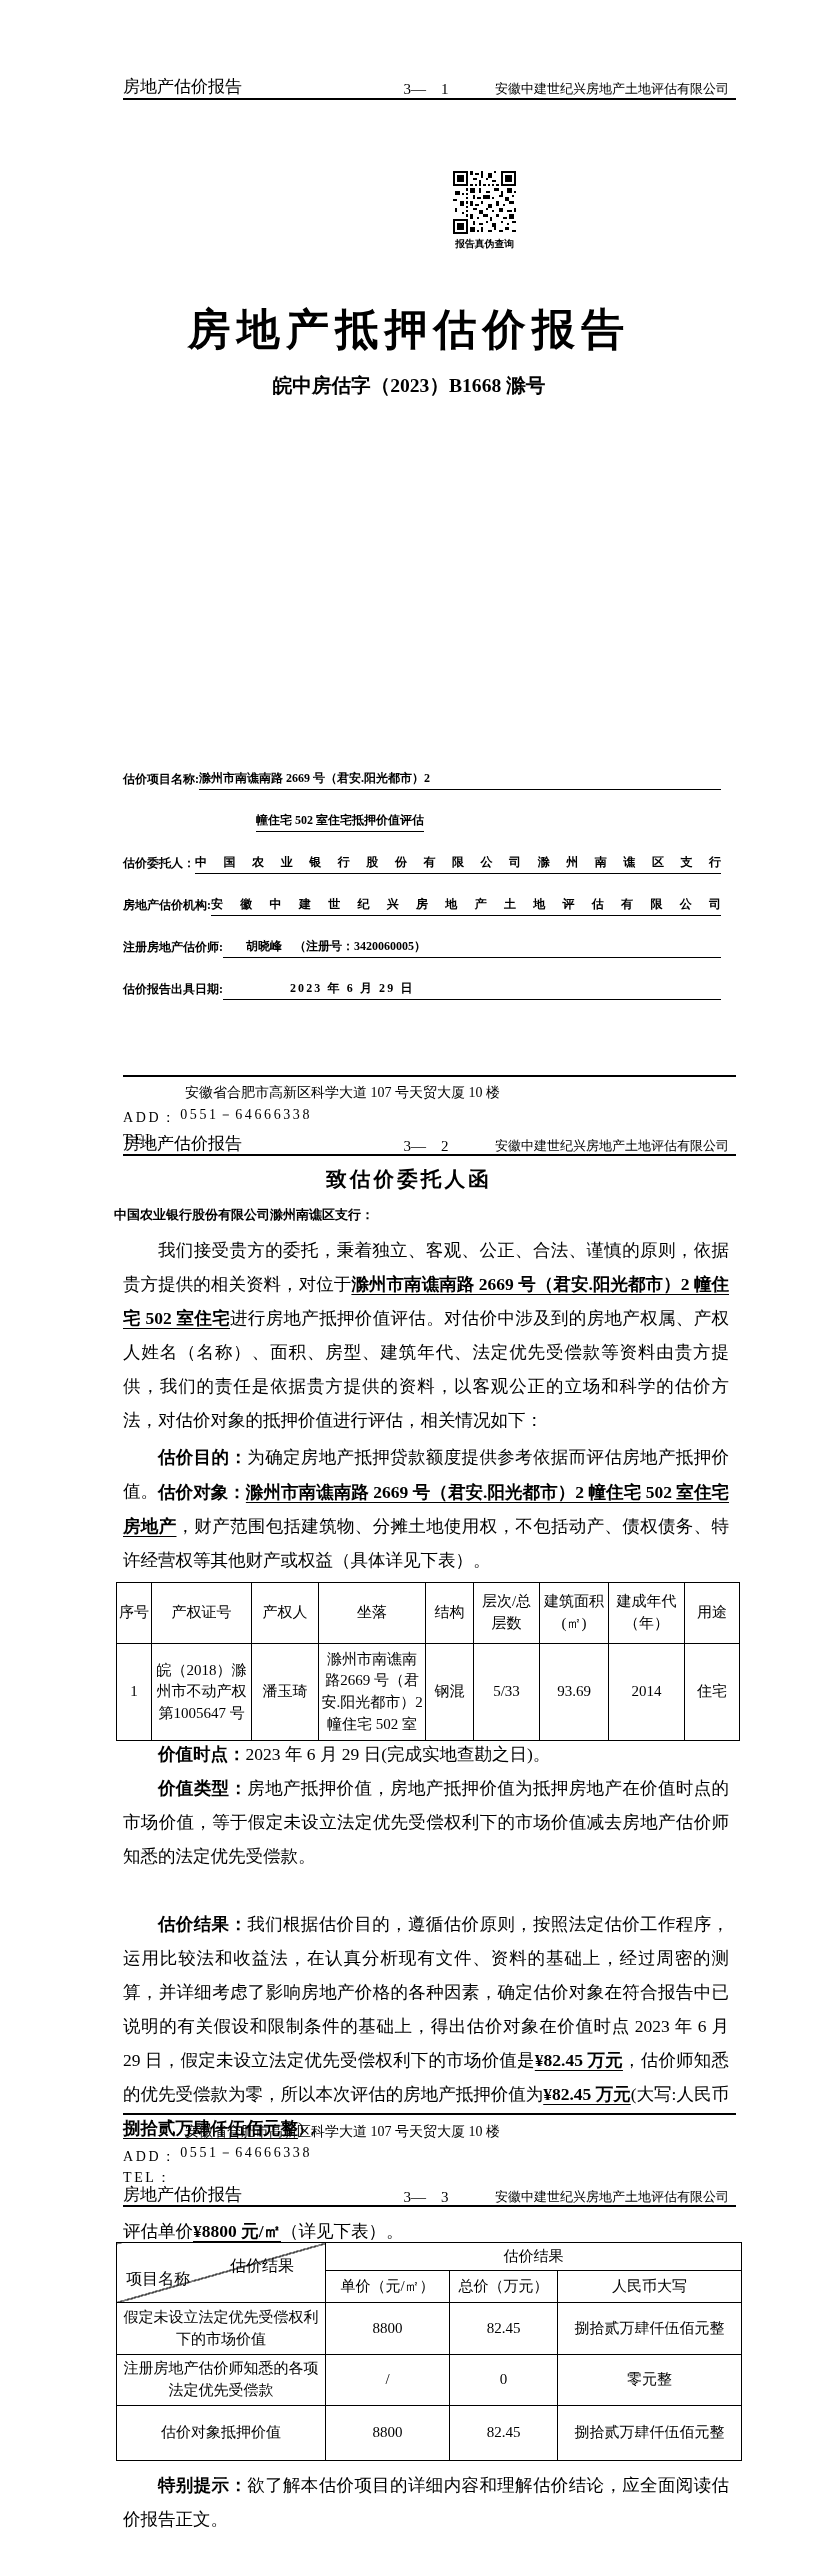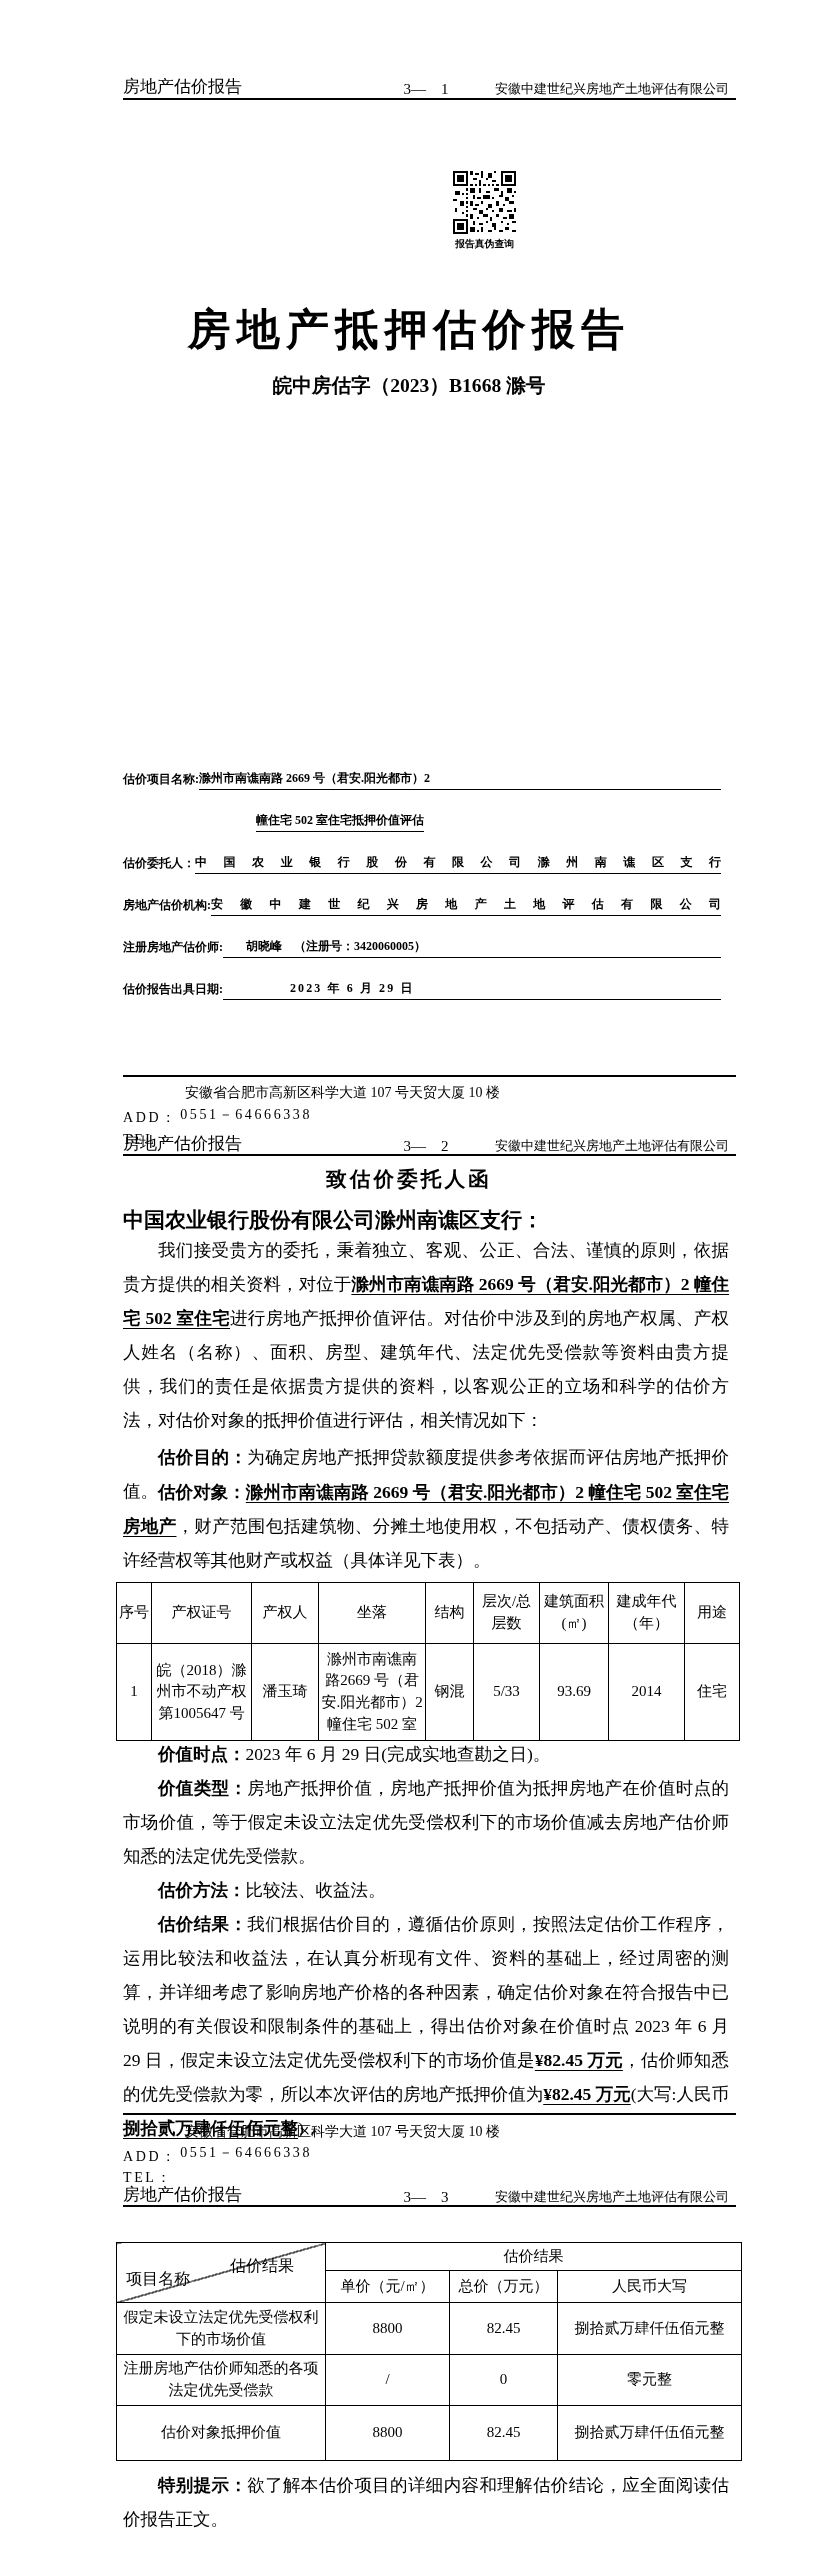--- a/index.html
+++ b/index.html
@@ -30,21 +30,21 @@
   .info-label{white-space:pre;padding-bottom:2.1px;}
   .info-value{flex:1;border-bottom:1.5px solid #000;padding-bottom:2.1px;white-space:nowrap;}
   .info-value.just{text-align:justify;text-align-last:justify;}
   .info-value.pad{padding-left:23px;}
   .info-value.padbig{padding-left:67px;letter-spacing:2.1px;}
   .info-spacer1{width:133px;}
   .info-spacer2{width:161px;}
   .info-value-short{display:inline-block;border-bottom:1.5px solid #000;padding-bottom:2.1px;}
   
   .lt-title{left:0;width:818px;text-align:center;font-size:20.6px;font-weight:bold;letter-spacing:3.1px;}
-  .salut{left:123px;width:606px;font-size:21px;font-weight:bold;}
+  .salut{left:114px;width:606px;font-size:13px;font-weight:bold;}
   .para{left:123px;width:606px;font-size:17.5px;line-height:34px;text-align:justify;}
   .ind{text-indent:35px;}
   .blab{font-weight:bold;}
   .u{font-weight:bold;text-decoration:underline;text-underline-offset:3.6px;text-decoration-thickness:1px;}
   
   table{border-collapse:collapse;table-layout:fixed;}
   .tbl{border:1.5px solid #000;}
   .tbl td,.tbl th{border:0.5px solid #000;text-align:center;vertical-align:middle;font-weight:normal;font-size:15px;line-height:21.6px;padding:1px 1px;}
   .t1 th{height:58px;}
   .t1 .drow td{height:94px;}
@@ -266,23 +266,20 @@
     </tr>
   </tbody>
     </table>
 
   <div class="abs para ind" style="top:1737px;">
     <span class="blab">价值时点：</span><span>2023 年 6 月 29 日(完成实地查勘之日)。</span>
   </div>
   <div class="abs para ind" style="top:1771px;">
     <span class="blab">价值类型：</span><span>房地产抵押价值，房地产抵押价值为抵押房地产在价值时点的市场价值，等于假定未设立法定优先受偿权利下的市场价值减去房地产估价师知悉的法定优先受偿款。</span>
   </div>
-  <div class="abs para ind" style="top:1873px;">
-    <span class="blab">估价方法：</span><span>比较法、收益法。</span>
-  </div>
   <div class="abs para ind" style="top:1907px;">
     <span class="blab">估价结果：</span><span>我们根据估价目的，遵循估价原则，按照法定估价工作程序，运用比较法和收益法，在认真分析现有文件、资料的基础上，经过周密的测算，并详细考虑了影响房地产价格的各种因素，确定估价对象在符合报告中已说明的有关假设和限制条件的基础上，得出估价对象在价值时点 2023 年 6 月 29 日，假定未设立法定优先受偿权利下的市场价值是</span><span class="u">¥82.45 万元</span><span>，估价师知悉的优先受偿款为零，所以本次评估的房地产抵押价值为</span><span class="u">¥82.45 万元</span><span>(大写:人民币</span><span class="u">捌拾贰万肆仟伍佰元整</span><span>)，</span>
   </div>
 
   <div class="abs hrule" style="top:2113px;"></div>
   <div class="abs ftline" style="top:2123px;">
     <span class="ft-label">ADD：</span>
     <span class="ft-val">安徽省合肥市高新区科学大道 107 号天贸大厦 10 楼</span>
   </div>
   <div class="abs ftline" style="top:2144px;">
@@ -290,20 +287,23 @@
     <span class="ft-val ft-val-tel">0551－64666338</span>
   </div>
 
   <div class="abs pagehdr" style="top:2183px;">
     <span class="ph-left">房地产估价报告</span>
     <span class="ph-mid">3—    3</span>
     <span class="ph-right">安徽中建世纪兴房地产土地评估有限公司</span>
   </div>
   <div class="abs hrule" style="top:2205px;"></div>
 
+  <div class="abs para" style="top:2214px;">
+    <span>评估单价</span><span class="u">¥8800 元/㎡</span><span>（详见下表）。</span>
+  </div>
 
   <table class="abs tbl t2" style="top:2242px;left:116px;width:625px;">
     <colgroup>
       <col style="width:209px">
         <col style="width:124px">
         <col style="width:108px">
         <col style="width:184px">
     </colgroup>
     <tbody>
         <tr class="gh">

